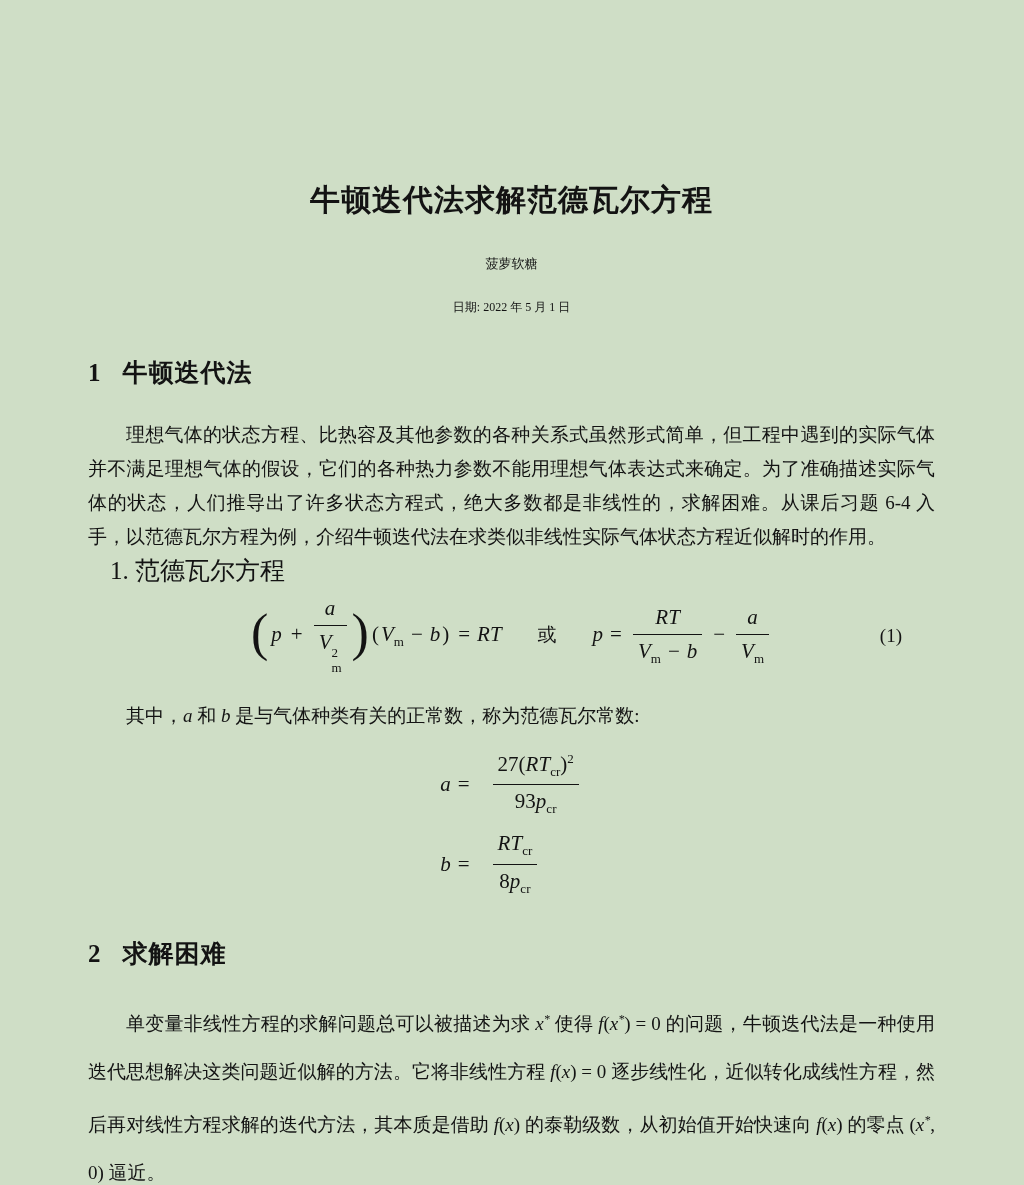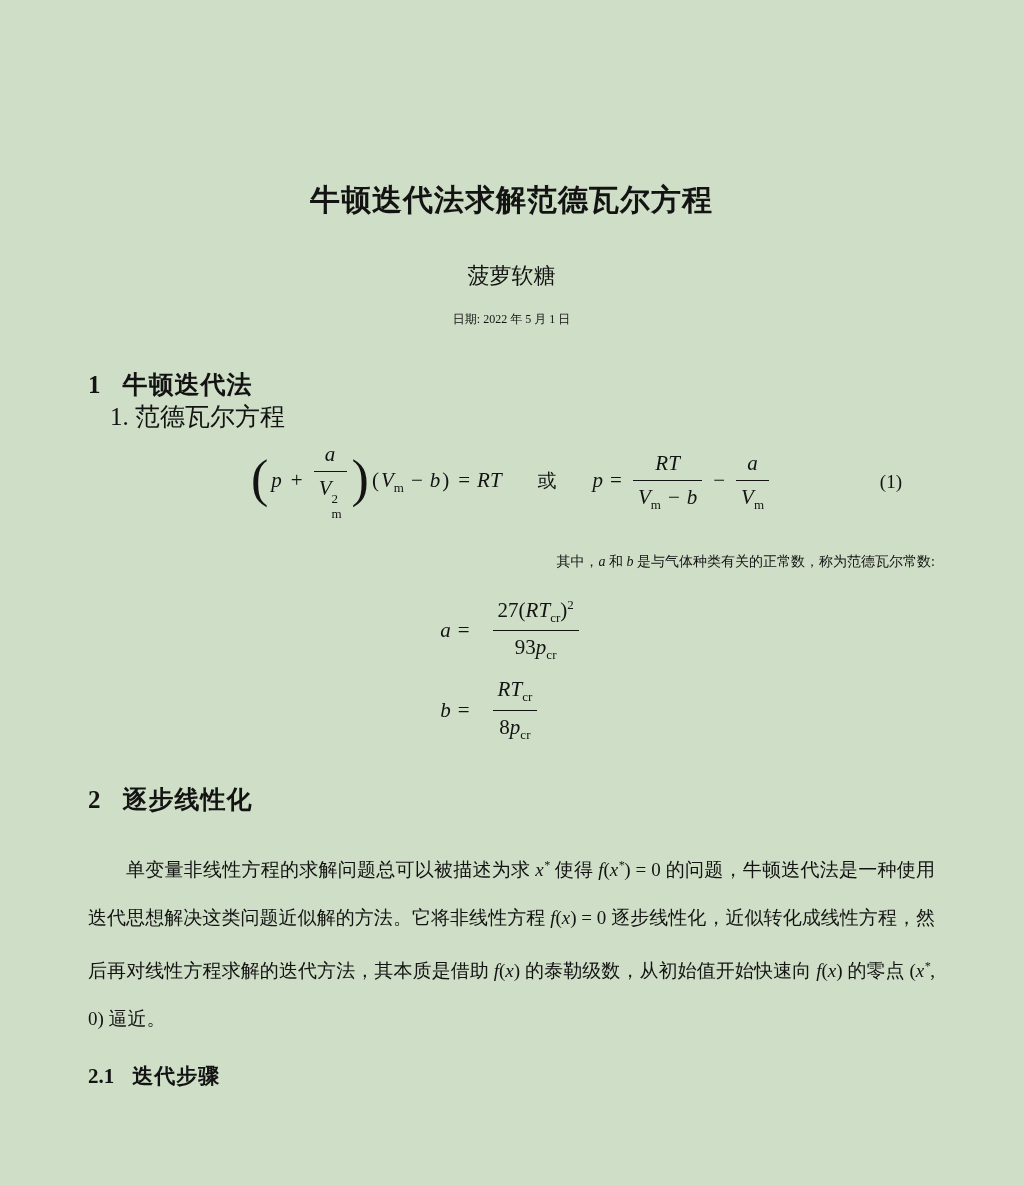--- a/index.html
+++ b/index.html
@@ -15,38 +15,38 @@
     width:1024px;height:1185px;
     padding:183px 89px 0 88px;
   }
   
   .doc-title{
     margin:0;text-align:center;
     font-family:"Liberation Sans","DejaVu Sans",sans-serif;
     font-weight:700;font-size:30px;line-height:34px;
     letter-spacing:1px;
   }
-  .doc-author{margin-top:48px;text-align:center;font-size:22px;line-height:22px;}
+  .doc-author{margin-top:36px;text-align:center;font-size:13px;line-height:22px;}
   .doc-date{margin-top:22px;text-align:center;font-size:12px;line-height:20px;}
   
   .sec-heading{margin:40px 0 0;font-size:25px;line-height:30px;display:flex;align-items:baseline;}
   .sec-heading .sec-num{font-family:"Liberation Serif","DejaVu Serif",serif;font-weight:700;margin-right:22px;}
   .sec-heading .sec-label{font-family:"Liberation Sans","DejaVu Sans",sans-serif;font-weight:700;letter-spacing:1px;}
   .subsec-heading{margin:20px 0 0;font-size:21px;line-height:26px;display:flex;align-items:baseline;}
   .subsec-heading .sec-num{font-weight:700;margin-right:18px;}
   .subsec-heading .sec-label{font-family:"Liberation Sans","DejaVu Sans",sans-serif;font-weight:700;letter-spacing:1px;}
   
   .para{
     margin:30px 0 0;
     font-size:19px;line-height:34px;
     text-align:justify;text-indent:2em;
   }
   .para-2{line-height:48px;margin-top:26px;}
   .list-item{margin:0 0 0 22px;font-size:25px;line-height:33px;}
-  .note-line{margin:26px 0 0;font-size:14px;line-height:33px;text-indent:2em;text-align:right;}
+  .note-line{margin:26px 0 0;font-size:19px;line-height:33px;text-indent:2em;}
   
   .seg-cn{}
   .seg-i{font-style:italic;}
   .seg-r{}
   .seg-sup{font-size:12px;vertical-align:7px;font-style:italic;}
   
   .eq-row{
     position:relative;margin-top:12px;height:74px;
     display:flex;align-items:center;justify-content:center;
     font-size:21px;
@@ -88,20 +88,21 @@
 
   <h1 class="doc-title">牛顿迭代法求解范德瓦尔方程</h1>
   <div class="doc-author">菠萝软糖</div>
   <div class="doc-date">日期: 2022 年 5 月 1 日</div>
 
   <div class="sec-heading">
     <span class="sec-num">1</span>
     <span class="sec-label">牛顿迭代法</span>
   </div>
 
+  <p class="para">理想气体的状态方程、比热容及其他参数的各种关系式虽然形式简单，但工程中遇到的实际气体并不满足理想气体的假设，它们的各种热力参数不能用理想气体表达式来确定。为了准确描述实际气体的状态，人们推导出了许多状态方程式，绝大多数都是非线性的，求解困难。从课后习题 6-4 入手，以范德瓦尔方程为例，介绍牛顿迭代法在求类似非线性实际气体状态方程近似解时的作用。</p>
 
   <div class="list-item">1. 范德瓦尔方程</div>
 
   <div class="eq-row">
     <span>
       <span class="bigp">(</span><span class="mi mo-tight">p</span><span class="mo">+</span><span class="frac"><span class="num mi">a</span><span class="den"><span class="mi">V</span><span class="supsub">
               <span>2</span>
               <span>m</span>
             </span></span></span><span class="bigp">)</span><span class="mo-tight">(</span><span class="mi">V</span><sub>m</sub><span class="mo">−</span><span class="mi">b</span><span class="mo-tight">)</span><span class="mo">=</span><span class="mi">RT</span><span class="or-gap">或</span><span class="mi">p</span><span class="mo">=</span><span class="frac"><span class="num mi">RT</span><span class="den"><span class="mi">V</span><sub>m</sub><span class="mo">−</span><span class="mi">b</span></span></span><span class="mo">−</span><span class="frac"><span class="num mi">a</span><span class="den"><span class="mi">V</span><sub>m</sub></span></span>
     </span>
@@ -122,21 +123,21 @@
     <span class="eq-rhs">
       <span class="frac">
         <span class="num"><span class="mi">RT</span><sub>cr</sub></span>
         <span class="den"><span>8</span><span class="mi">p</span><sub>cr</sub></span>
       </span>
     </span>
   </div>
 
   <div class="sec-heading">
     <span class="sec-num">2</span>
-    <span class="sec-label">逐步线性化</span>
+    <span class="sec-label">求解困难</span>
   </div>
 
   <p class="para para-2"><span class="seg-cn">单变量非线性方程的求解问题总可以被描述为求 </span><span class="seg-i">x</span><span class="seg-sup">*</span><span class="seg-cn"> 使得 </span><span class="seg-i">f</span><span class="seg-r">(</span><span class="seg-i">x</span><span class="seg-sup">*</span><span class="seg-r">) = 0</span><span class="seg-cn"> 的问题，牛顿迭代法是一种使用迭代思想解决这类问题近似解的方法。它将非线性方程 </span><span class="seg-i">f</span><span class="seg-r">(</span><span class="seg-i">x</span><span class="seg-r">) = 0</span><span class="seg-cn"> 逐步线性化，近似转化成线性方程，然后再对线性方程求解的迭代方法，其本质是借助 </span><span class="seg-i">f</span><span class="seg-r">(</span><span class="seg-i">x</span><span class="seg-r">)</span><span class="seg-cn"> 的泰勒级数，从初始值开始快速向 </span><span class="seg-i">f</span><span class="seg-r">(</span><span class="seg-i">x</span><span class="seg-r">)</span><span class="seg-cn"> 的零点 </span><span class="seg-r">(</span><span class="seg-i">x</span><span class="seg-sup">*</span><span class="seg-r">, 0)</span><span class="seg-cn"> 逼近。</span></p>
 
   <div class="subsec-heading">
     <span class="sec-num">2.1</span>
     <span class="sec-label">迭代步骤</span>
   </div>
 
 </div>

